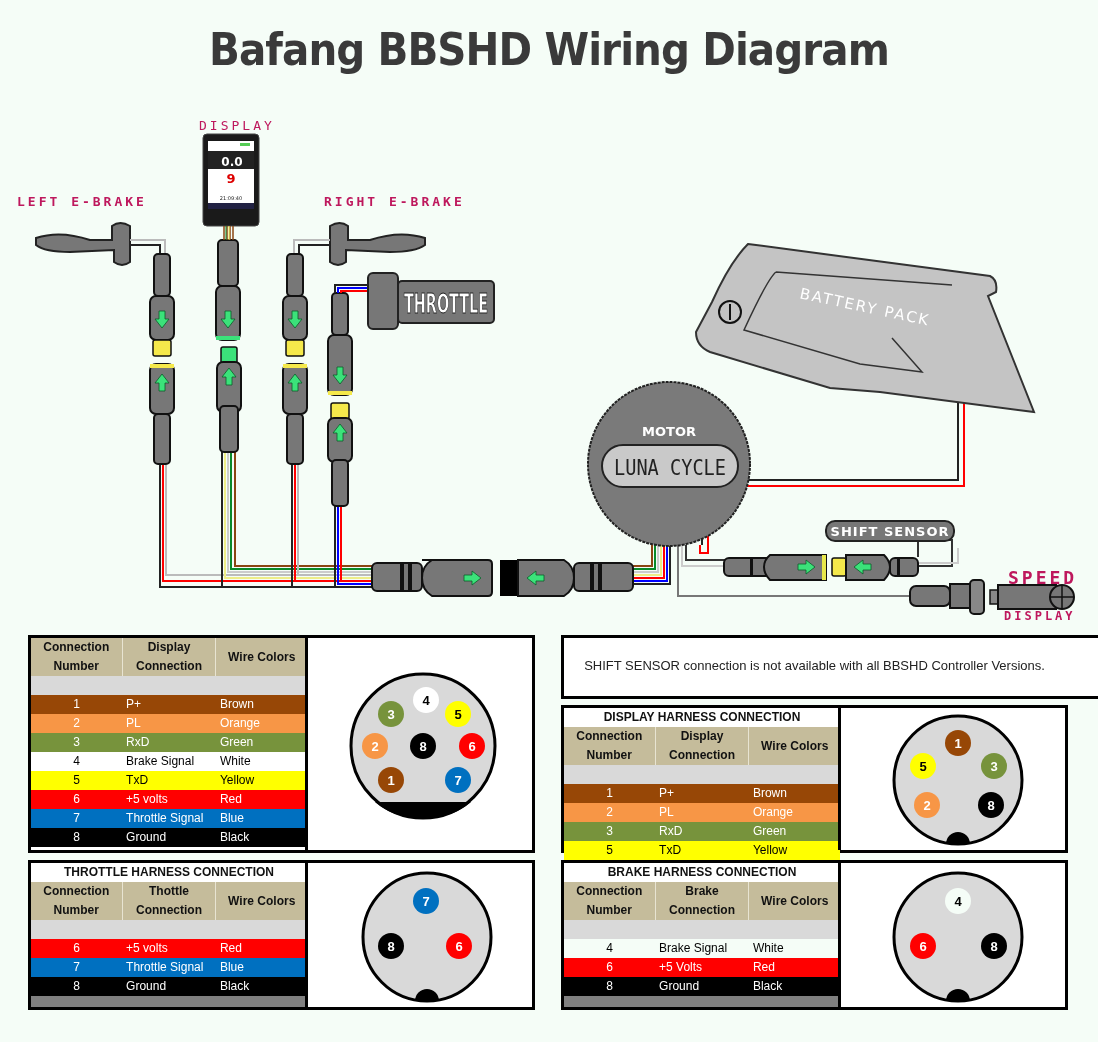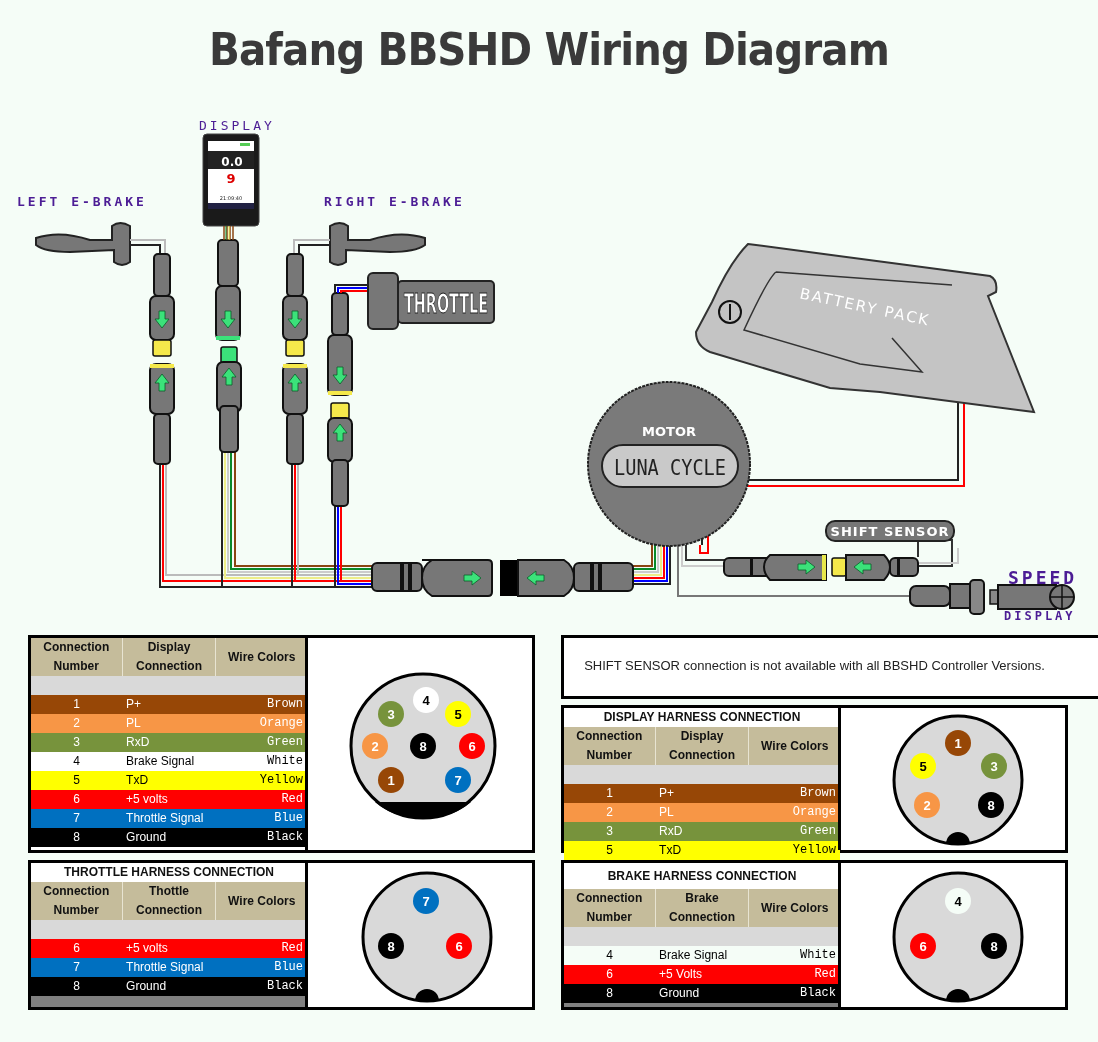--- a/index.html
+++ b/index.html
@@ -1,29 +1,29 @@
 <!DOCTYPE html>
 <html><head>
 <meta charset="utf-8">
 <style>
   html, body { margin:0; padding:0; }
   body { width:1098px; height:1042px; background:#f5fdf7; position:relative; overflow:hidden; font-family:"DejaVu Sans", sans-serif; }
   .title { position:absolute; left:0; top:24px; width:1098px; text-align:center; font-family:"DejaVu Sans", sans-serif; font-weight:bold; font-size:44px; color:#3a3a3a; letter-spacing:-1px; transform:scaleX(0.92); transform-origin:center; }
-  .lbl { position:absolute; font-family:"DejaVu Sans Mono", monospace; font-size:13px; letter-spacing:3px; color:#4c1d95; }
+  .lbl { position:absolute; font-family:"DejaVu Sans Mono", monospace; font-size:13px; letter-spacing:3px; color:#be185d; }
   svg.diagram { position:absolute; left:0; top:0; }
   .box { position:absolute; border:3px solid #000; background:#fff; box-sizing:border-box; }
   table.h { border-collapse:collapse; width:100%; font-family:"Liberation Sans", sans-serif; font-size:12px; }
   table.h td, table.h th { padding:0 4px; height:19px; line-height:19px; }
   .ttl { text-align:center; font-weight:bold; font-size:12px; color:#111; height:24px; line-height:24px; background:#fff; }
   .hdr th { background:#c5bc9b; color:#111; font-weight:bold; font-size:12px; line-height:14px; height:32px; border-right:1px solid #e8e4d2; }
   .hdr th:last-child { border-right:none; }
   .sep td { height:3px; padding:0; background:#d9d9d9; }
   td.c1 { text-align:center; width:33%; }
   td.c2 { text-align:left; width:34%; padding-left:6px; }
-  td.c3 { text-align:right; width:33%;font-family:Liberation Mono, monospace; }
+  td.c3 { text-align:left; width:33%; }
   .note { position:absolute; font-family:"Liberation Sans", sans-serif; font-size:13px; color:#222; text-align:center; }
   .filler { background:#808080; }
 </style>
 </head>
 <body>
 
 <div class="title">Bafang BBSHD Wiring Diagram</div>
 
 <svg class="diagram" width="1098" height="630" viewBox="0 0 1098 630">
   <defs>
@@ -408,21 +408,21 @@
       <circle cx="151" cy="83" r="13" fill="#ff0000"></circle>
       <text x="151" y="88" text-anchor="middle" font-family="Liberation Sans, sans-serif" font-weight="bold" font-size="13" fill="#ffffff">6</text>
     </svg>
 </div>
 
 <div class="box" style="left:561px;top:860px;width:507px;height:150px;">
   <div style="position:absolute;left:0;top:0;width:276px;height:144px;" class="filler">
     <table class="h">
       <tbody>
           <tr>
-            <td colspan="3" class="ttl" style="height:26px;line-height:19px;">BRAKE HARNESS CONNECTION</td>
+            <td colspan="3" class="ttl" style="height:19px;line-height:19px;">BRAKE HARNESS CONNECTION</td>
           </tr>
       <tr class="hdr">
         <th>Connection Number</th>
         <th>Brake Connection</th>
         <th>Wire Colors</th>
       </tr>
       </tbody>
         <tbody id="tb-brake">
           <tr class="sep">
             <td colspan="3"></td>

